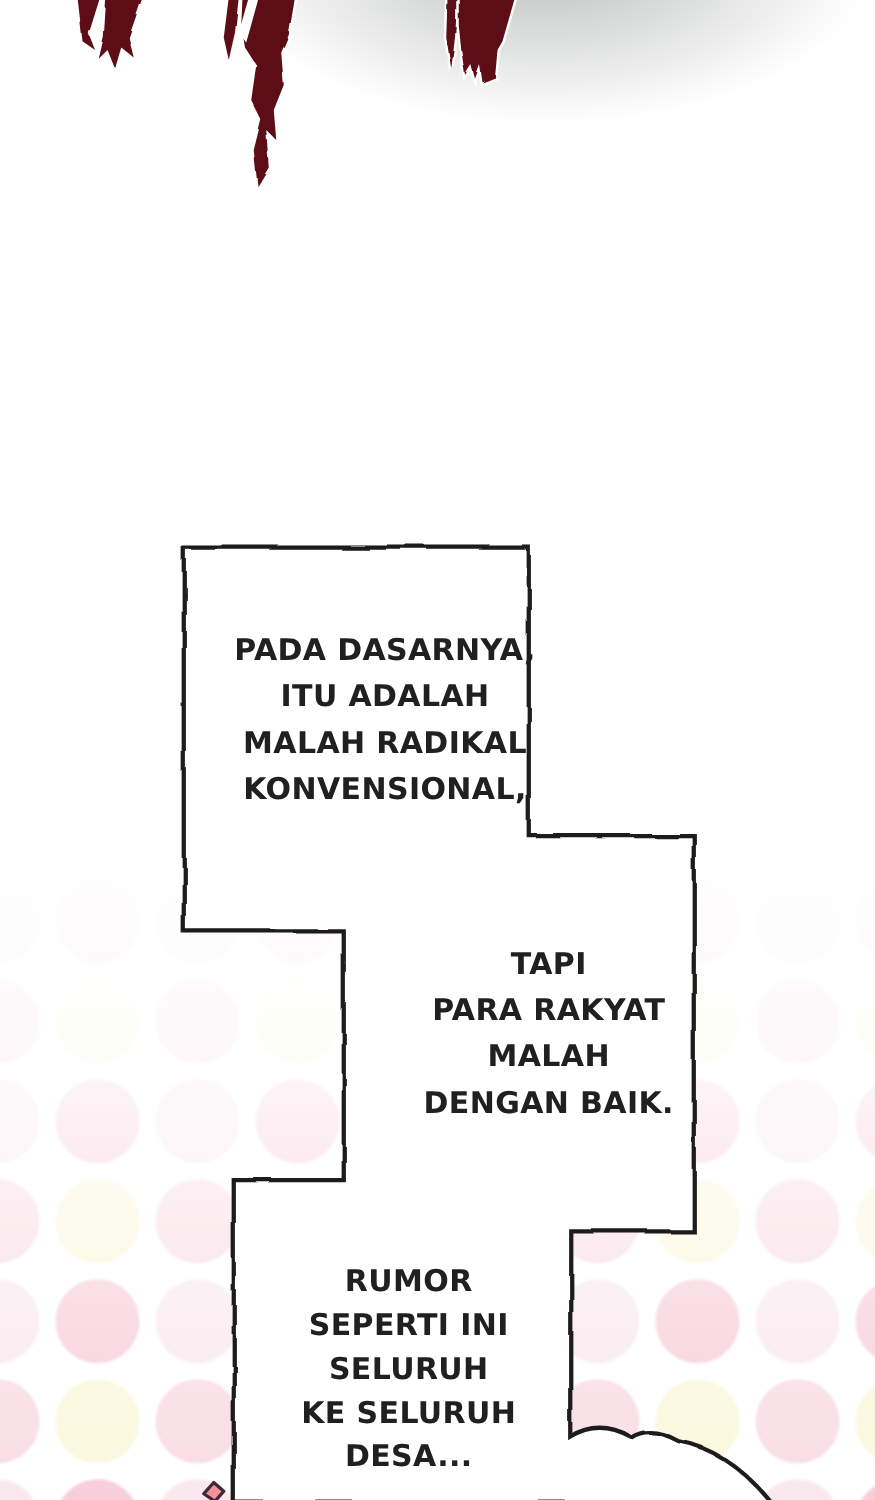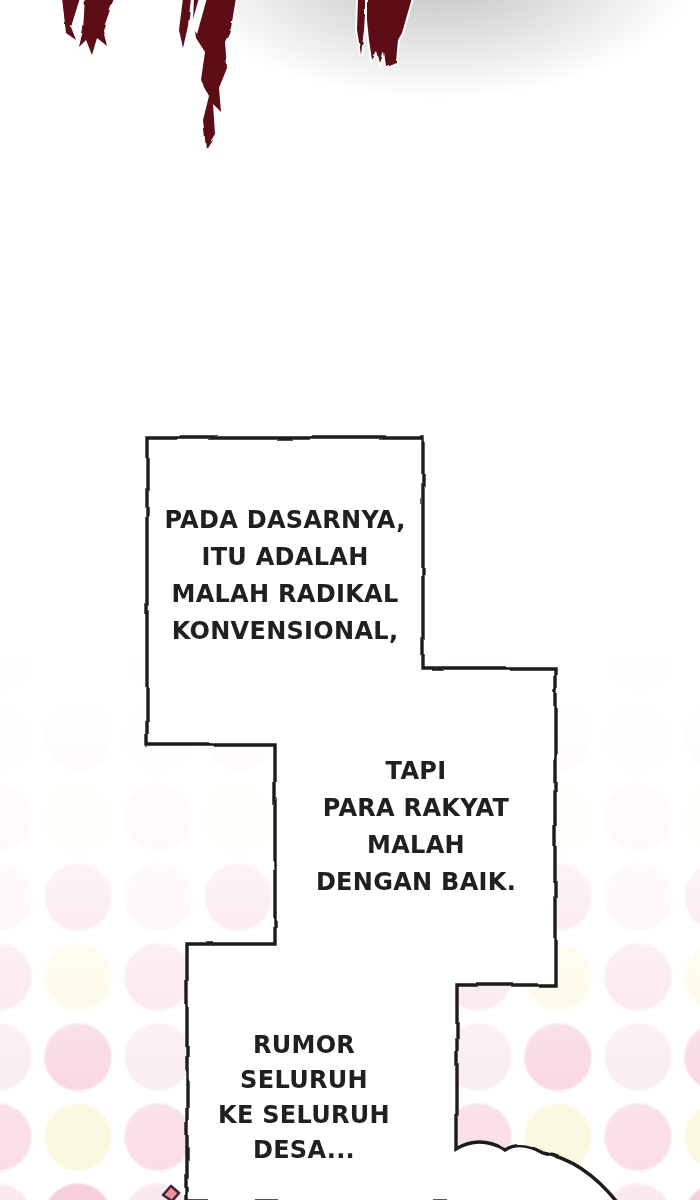--- a/index.html
+++ b/index.html
@@ -33,25 +33,25 @@
     position:absolute;left:230px;top:0;width:470px;height:210px;
     background:radial-gradient(ellipse 340px 175px at 44% -18%,
       rgba(122,126,126,0.52), rgba(122,126,126,0) 78%);
   }
   svg.layer{position:absolute;left:0;top:0;}
   .ink{fill:#ffffff;stroke:#1b1b1b;stroke-width:3.4;stroke-linejoin:miter;}
   .blood{stroke:#ffffff;stroke-width:4;paint-order:stroke;}
   .kite{stroke:#402637;stroke-width:2.6;stroke-linejoin:round;}
   .balloon{
     position:absolute;text-align:center;color:#202020;
-    font-weight:700;font-size:24px;letter-spacing:0.3px;white-space:nowrap;
+    font-weight:700;font-size:24px;letter-spacing:0.3px;white-space:nowrap;padding-left:23px;
   }
   .b1{left:147px;top:502px;width:276px;line-height:37px;}
   .b2{left:277px;top:741px;width:278px;line-height:37px;margin-top:12px;}
-  .b3{left:187px;top:1008px;width:234px;line-height:35px;margin-top:20px;}
+  .b3{left:187px;top:1008px;width:234px;line-height:35px;}
 </style>
 </head>
 <body>
 
 <div class="stage">
 
   <div class="dots"></div>
   <div class="dots-fade"></div>
   <div class="top-shadow"></div>
 
@@ -95,18 +95,19 @@
 
   <div class="balloon b2">
     <div>TAPI</div>
     <div>PARA RAKYAT</div>
     <div>MALAH</div>
     <div>DENGAN BAIK.</div>
   </div>
 
   <div class="balloon b3">
     <div>RUMOR</div>
+    <div>SEPERTI INI</div>
     <div>SELURUH</div>
     <div>KE SELURUH</div>
     <div>DESA...</div>
   </div>
 
 </div>
 
 </body></html>

